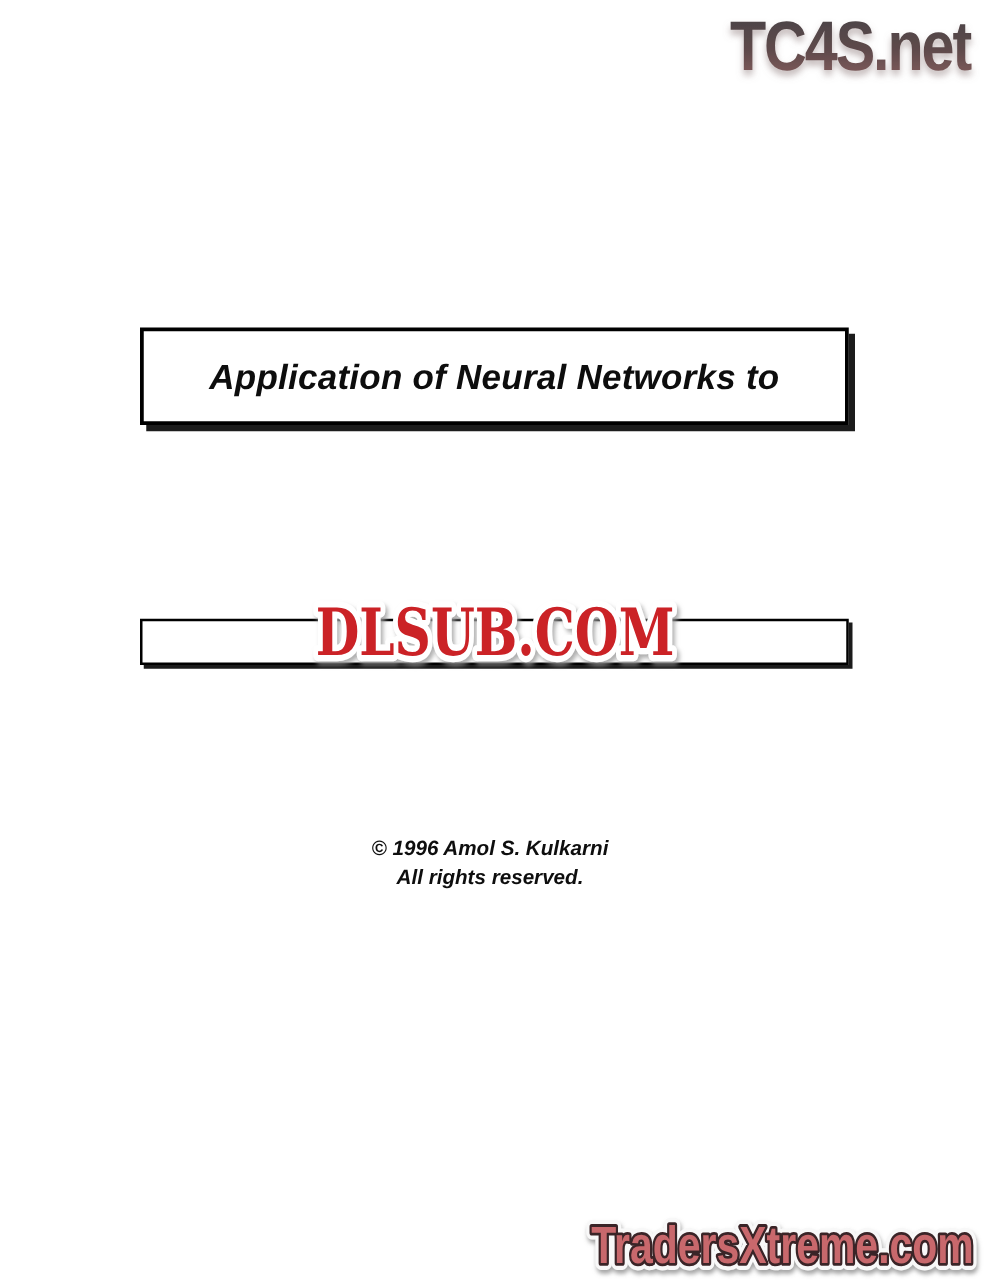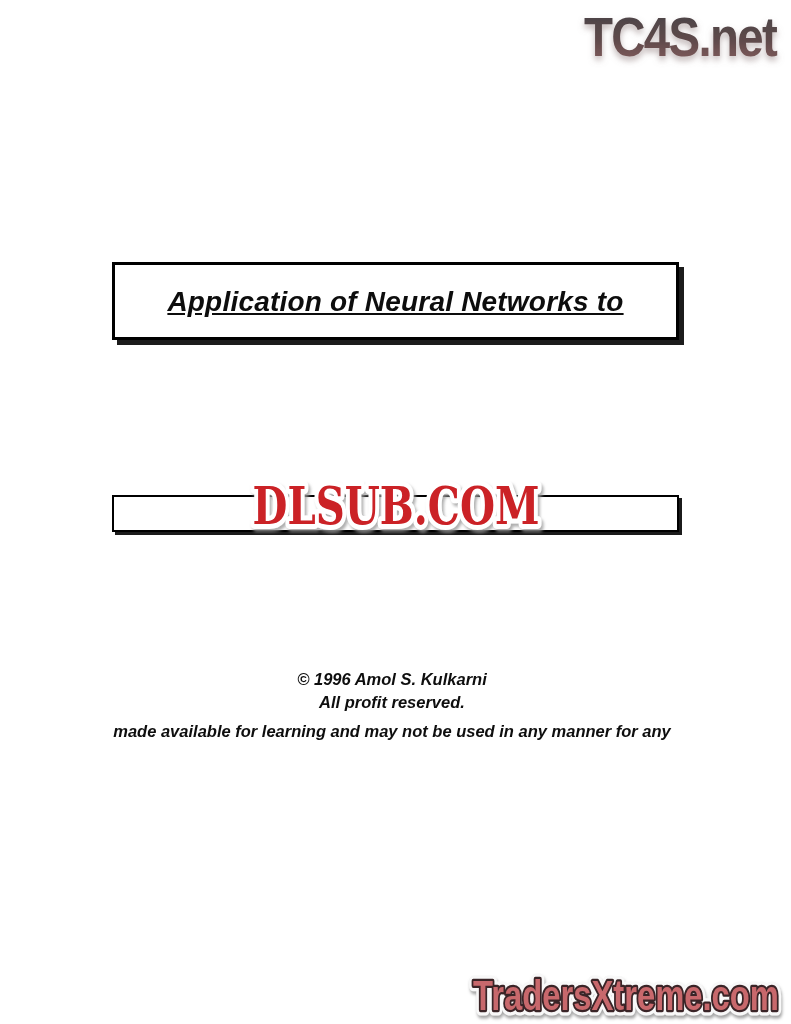--- a/index.html
+++ b/index.html
@@ -38,21 +38,20 @@
     align-items: center;
   }
   .title-line {
     font-size: 28px;
     line-height: 35px;
     font-weight: bold;
     font-style: italic;
     color: #0d0d0d;
     white-space: nowrap;
     letter-spacing: 0.2px;
-    text-decoration: underline;
   }
 
   
   .dlsub-box {
     position: absolute;
     left: 112px;
     top: 495px;
     width: 567px;
     height: 37px;
     box-sizing: border-box;
@@ -121,23 +120,22 @@
     <defs>
       <filter id="dlsub-shadow" x="-20%" y="-20%" width="140%" height="160%">
         <feDropShadow dx="2" dy="3" stdDeviation="1.6" flood-color="#9a9a9a" flood-opacity="0.8"></feDropShadow>
       </filter>
     </defs>
     <text x="170" y="46" text-anchor="middle" font-family="&quot;DejaVu Serif&quot;, serif" font-weight="bold" font-size="52" stroke-width="10" paint-order="stroke" stroke-linejoin="round" textLength="287" lengthAdjust="spacingAndGlyphs" filter="url(#dlsub-shadow)" fill="#cb2027" stroke="#ffffff">DLSUB.COM</text>
   </svg>
 
   <div class="copyright">
     <div class="line">© 1996 Amol S. Kulkarni</div>
-    <div class="line">All profit reserved.</div>
+    <div class="line">All rights reserved.</div>
     <div class="notice">
-      <div class="line">made available for learning and may not be used in any manner for any</div>
     </div>
   </div>
 
   <svg class="traders-svg" viewBox="0 0 330 55" xmlns="http://www.w3.org/2000/svg">
     <defs>
       <filter id="traders-shadow" x="-20%" y="-20%" width="140%" height="160%">
         <feDropShadow dx="1" dy="3" stdDeviation="1.8" flood-color="#9b9b9b" flood-opacity="0.9"></feDropShadow>
       </filter>
     </defs>
 

